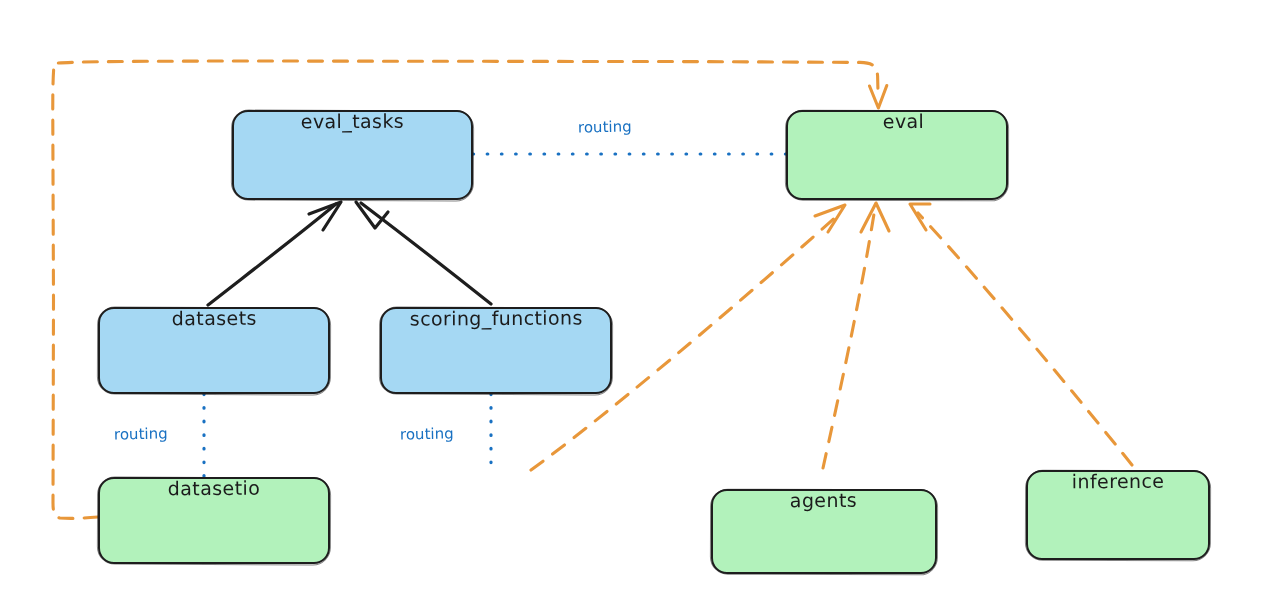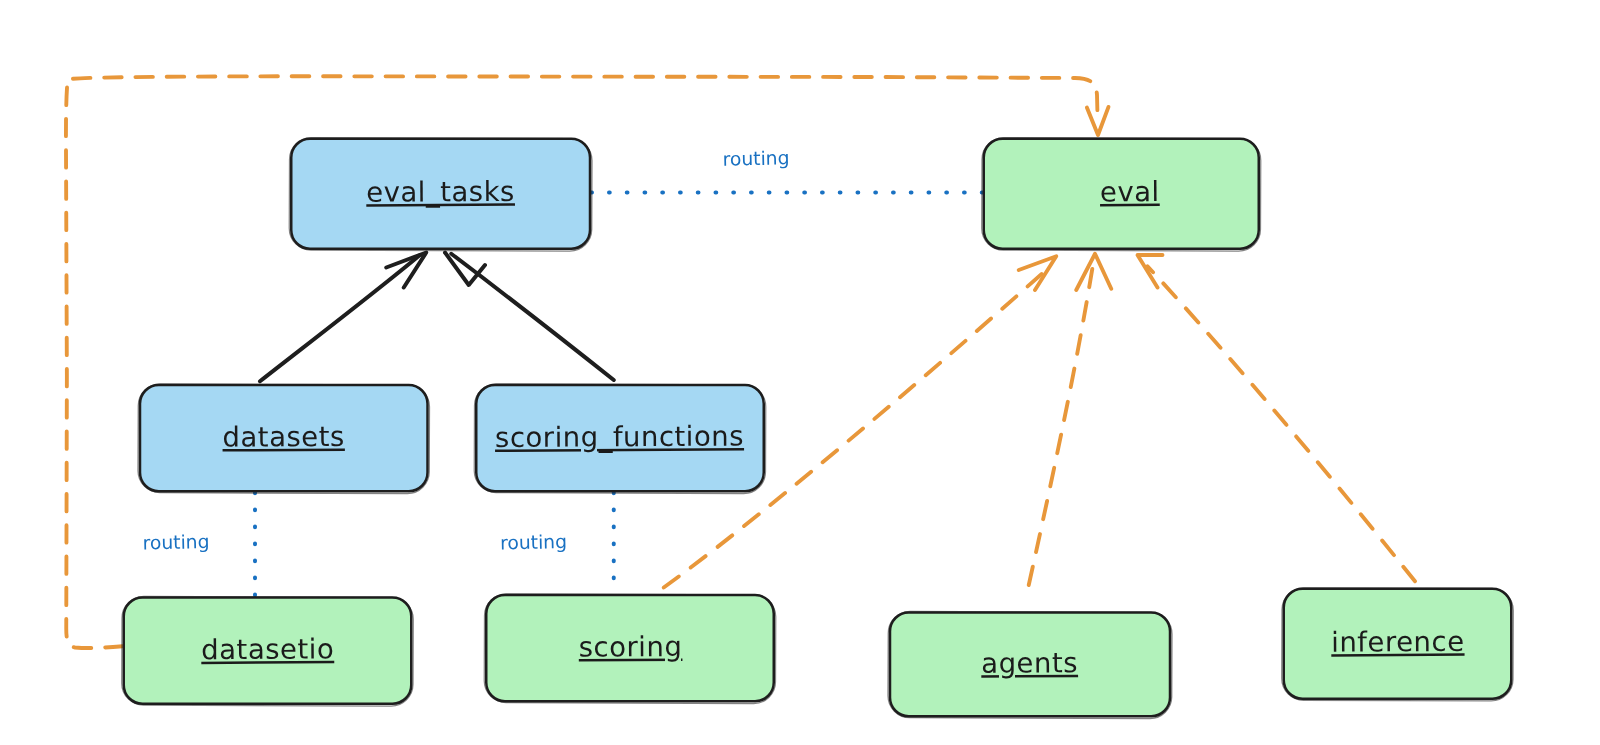--- a/index.html
+++ b/index.html
@@ -26,28 +26,26 @@
     top: 0;
     width: 1280px;
     height: 596px;
   }
   .node {
     position: absolute;
     box-sizing: border-box;
     border: 2.6px solid #1e1e1e;
     border-radius: 16px;
     display: flex;
-    align-items: center;
     justify-content: center;
     font-family: "DejaVu Sans", sans-serif;
-    font-size: 22px;
+    font-size: 19px;
     letter-spacing: 0.4px;
     color: #1b1b1b;
     z-index: 5;
-    text-decoration: underline;
   }
   .node .node-label {
     display: block;
     line-height: 1;
     transform: rotate(-0.35deg);
   }
   .node-api {
     background: #a5d8f3;
   }
   .node-provider {
@@ -131,35 +129,32 @@
   </svg>
 
   <div class="node node-api" style="left:232px; top:110px; width:241px; height:90px;">
     <span class="node-label">eval_tasks</span>
   </div>
 
   <div class="node node-provider" style="left:786px; top:110px; width:222px; height:90px;padding-left:13px;">
     <span class="node-label">eval</span>
   </div>
 
-  <div class="node node-api" style="left:98px; top:307px; width:232px; height:87px;margin-left:13px;">
+  <div class="node node-api" style="left:98px; top:307px; width:232px; height:87px;">
     <span class="node-label">datasets</span>
   </div>
 
   <div class="node node-provider" style="left:98px; top:477px; width:232px; height:87px;">
     <span class="node-label">datasetio</span>
   </div>
 
   <div class="node node-api" style="left:380px; top:307px; width:232px; height:87px;">
     <span class="node-label">scoring_functions</span>
   </div>
 
-  <div class="node node-provider" style="left:388px; top:475px; width:232px; height:87px;">
-    <span class="node-label">scoring</span>
-  </div>
 
   <div class="node node-provider" style="left:711px; top:489px; width:226px; height:85px;">
     <span class="node-label">agents</span>
   </div>
 
   <div class="node node-provider" style="left:1026px; top:470px; width:184px; height:90px;">
     <span class="node-label">inference</span>
   </div>
 
   <div class="edge-label" style="left:578px; top:118px;">routing</div>

